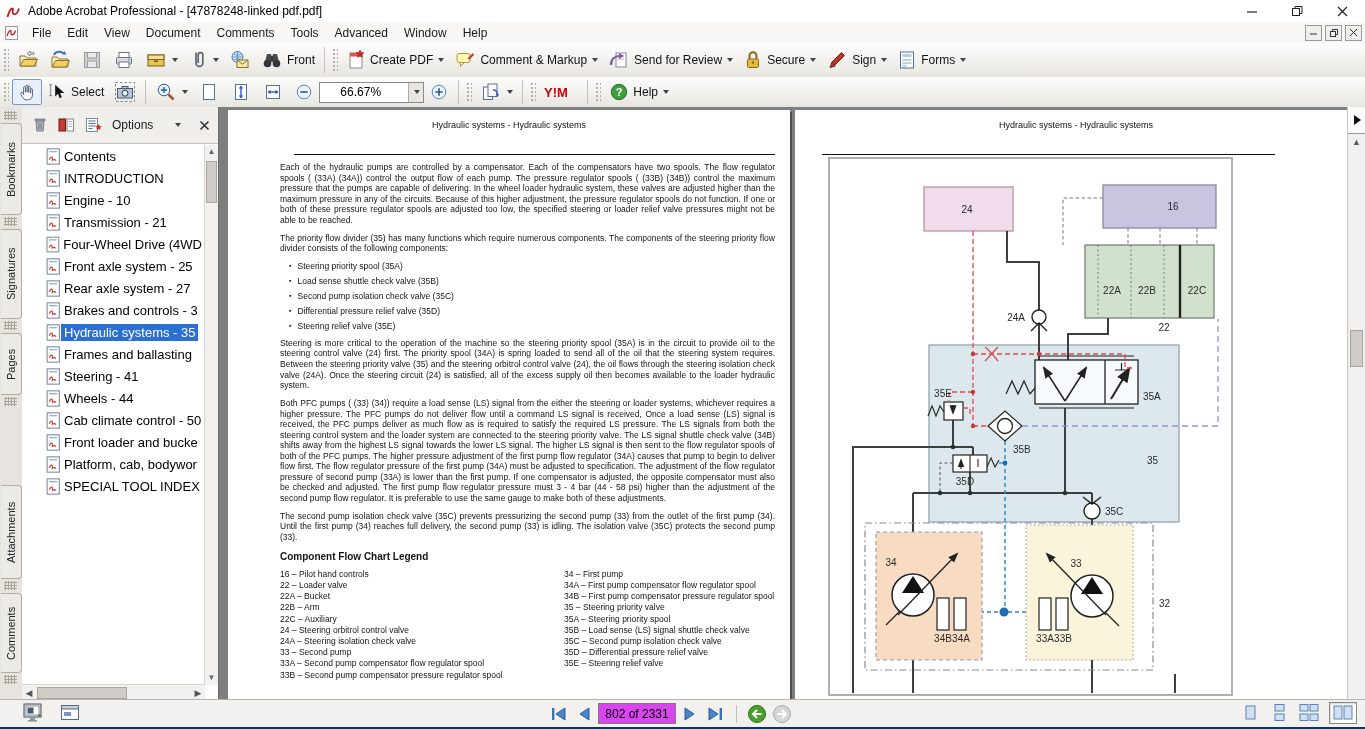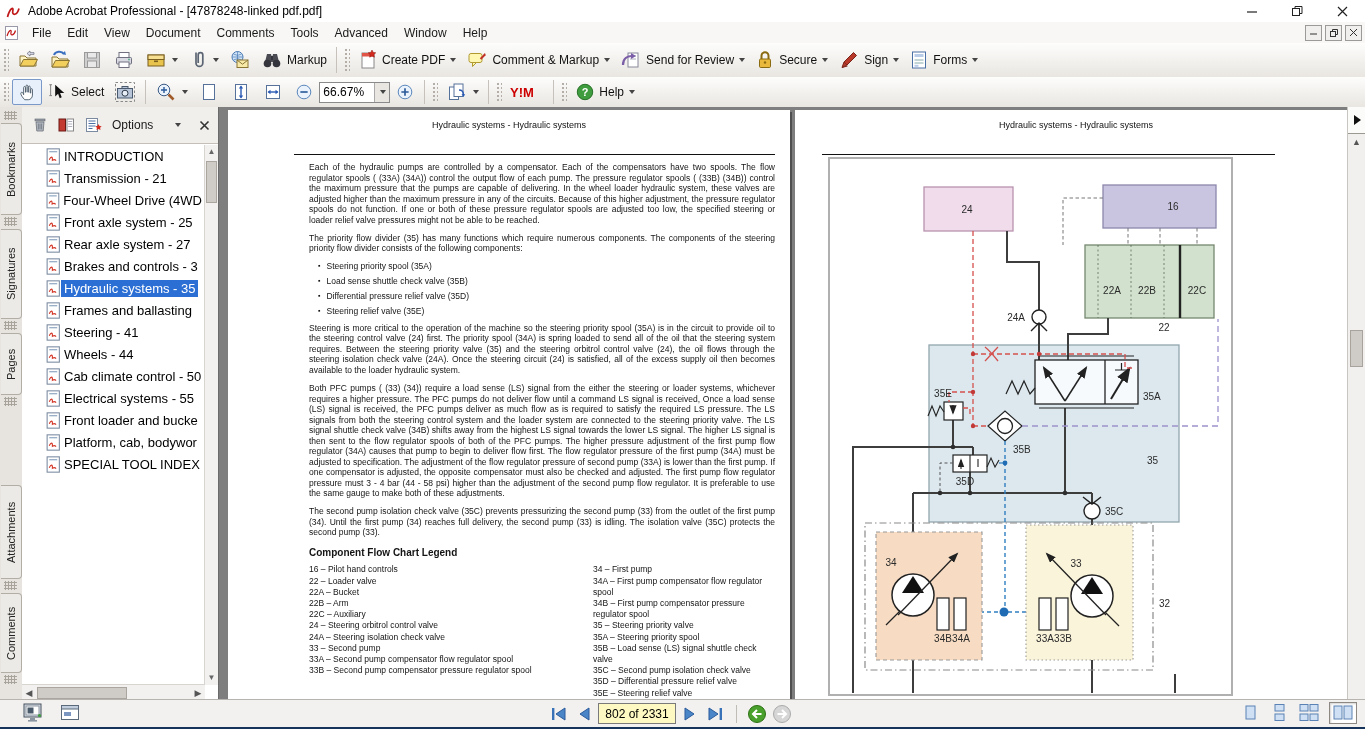--- a/index.html
+++ b/index.html
@@ -20,21 +20,21 @@
   .tb{position:absolute;left:0;right:0;background:linear-gradient(#fdfdfc,#e9e6e1);border-bottom:1px solid #c9c4bd;display:flex;align-items:center;}
   .tb1{top:43px;height:34px;}
   .tb2{top:77px;height:30px;}
   .grip{width:6px;height:70%;margin:0 3px;background-image:radial-gradient(#b3aea7 1px,transparent 1.2px);background-size:4px 4px;}
   .sep{width:1px;height:78%;background:#c6c1ba;margin:0 4px;}
   .tbtn{display:flex;align-items:center;gap:4px;padding:2px 4px;border:1px solid transparent;border-radius:2px;}
   .tbtn .lbl{font-size:12px;color:#111;white-space:nowrap;}
   .dd{width:0;height:0;border-left:3.5px solid transparent;border-right:3.5px solid transparent;border-top:4px solid #444;margin-left:1px;}
   .pressed{border:1px solid #7a98c8;background:#e7f0fb;}
   .zoombox{display:flex;align-items:center;border:1px solid #8a8a8a;background:#fff;height:19px;}
-  .zoombox input{width:48px;border:none;outline:none;font:12px "Liberation Sans",sans-serif;padding:0 3px;}
+  .zoombox input{width:48px;border:none;outline:none;font:12px "Liberation Sans",sans-serif;padding:0 20px;}
   .zoombox .ddb{width:14px;height:100%;border-left:1px solid #aaa;background:#e9e6e1;display:flex;align-items:center;justify-content:center;}
   
   .main{position:absolute;top:107px;left:0;right:0;bottom:29px;background:#7e7e7e;}
   
   .tabstrip{position:absolute;top:0;left:0;width:22px;bottom:0;background:#e7e4e0;}
   .vtab{position:absolute;left:1px;width:20px;background:#eceae6;border:1px solid #b2ada5;border-right:none;border-radius:4px 0 0 4px;display:flex;align-items:center;justify-content:center;writing-mode:vertical-rl;transform:rotate(180deg);font-size:11px;color:#222;}
   .vgrip{position:absolute;left:4px;width:13px;height:9px;background-image:radial-gradient(#a8a39b 1px,transparent 1.2px);background-size:3px 3px;}
   
   .panel{position:absolute;top:0;left:22px;width:196px;bottom:0;background:#fff;border-right:1px solid #6b6b6b;}
   .panel-head{position:absolute;top:0;left:0;right:0;height:36px;background:#f1efec;border-bottom:1px solid #c4bfb8;display:flex;align-items:center;}
@@ -51,40 +51,40 @@
   .hthumb{position:absolute;left:15px;top:2px;height:10px;width:88px;background:#cfccc7;border:1px solid #aaa69f;}
   .sarrow{font-size:9px;color:#555;width:14px;text-align:center;}
   
   .docarea{position:absolute;top:0;left:219px;right:0;bottom:0;padding-left:32px;}
   .page{position:absolute;top:3px;width:562px;height:590px;background:#fff;box-shadow:2px 2px 0 rgba(40,40,40,.55);}
   .page-left{left:9px;}
   .page-right{left:576px;}
   .pg-head{position:absolute;top:10px;left:0;right:0;text-align:center;font-size:9px;color:#111;}
   .pg-hr{position:absolute;top:44px;left:66px;width:481px;border-top:1.4px solid #111;}
   .pg-hr.r{left:27px;width:453px;}
-  .pl-content{position:absolute;top:52px;left:81px;right:15px;font-size:8.5px;line-height:1.24;text-align:justify;color:#141414;}
+  .pl-content{position:absolute;top:52px;left:52px;right:15px;font-size:8.5px;line-height:1.24;text-align:justify;color:#141414;}
   .pl-content p{margin:0 0 7.5px;}
   .blist{margin:0 0 6px;}
   .bi{display:flex;margin:0 0 4.5px;padding-left:9px;text-align:left;}
   .bi .dot{margin-right:6px;font-size:7px;line-height:10px;}
   .leg-title{font-weight:bold;font-size:10px;margin:9px 0 5px;text-align:left;}
   .leg{display:flex;text-align:left;line-height:11.2px;gap:15px;}
   .leg .c1{width:261px;padding-right:8px;}
   .leg .c2{flex:1;}
   .diagram{position:absolute;top:0;left:0;width:562px;height:590px;}
   
   .rail{position:absolute;top:0;right:0;width:17px;bottom:0;background:#f1f0ef;border-left:1px solid #c9c6c1;}
   .rail-btn{height:26px;border-bottom:1px solid #9c9892;background:#fbfbfa;display:flex;align-items:center;justify-content:center;}
   .rail-up{height:16px;display:flex;align-items:center;justify-content:center;color:#555;font-size:9px;}
   .rail-thumb{position:absolute;left:2px;right:2px;top:223px;height:35px;background:#cfccc7;border:1px solid #a8a49d;}
   
   .statusbar{position:absolute;left:0;right:0;bottom:2px;height:27px;background:#f2f1f0;border-top:1px solid #b7b3ae;}
   .sb-left{position:absolute;left:22px;top:3px;display:flex;gap:16px;align-items:center;}
   .nav{position:absolute;left:548px;top:3px;display:flex;align-items:center;gap:5px;}
-  .pagefield{width:72px;height:17px;border:1px solid #7a7a7a;background:#fef9c3;font:12px "Liberation Sans",sans-serif;text-align:center;}
+  .pagefield{width:72px;height:17px;border:1px solid #7a7a7a;background:#d946ef;font:12px "Liberation Sans",sans-serif;text-align:center;}
   .nav .vsep{width:1px;height:18px;background:#c0bcb6;margin:0 5px;}
   .sb-right{position:absolute;right:8px;top:2px;display:flex;align-items:center;gap:9px;}
   .lay-sel{border:1px solid #8d8982;background:#fff;box-shadow:inset 1px 1px 2px rgba(0,0,0,.18);padding:1px 2px;display:flex;}
   .bottomstrip{position:absolute;left:0;right:0;bottom:0;height:2px;background:#16335c;}
   svg{display:block;}
   text{font-family:"Liberation Sans",sans-serif;}
 </style>
 </head>
 <body>
 
@@ -208,21 +208,21 @@
         </svg>
     </span>
     <span class="tbtn">
       <svg width="22" height="22" viewBox="0 0 22 22">
           <path d="M6 5 h4 l2 8 h-8z" fill="#4a4a52"></path>
           <path d="M12 5 h4 l2 8 h-8z" fill="#4a4a52"></path>
           <circle cx="6.5" cy="14.5" r="3.8" fill="#34343c"></circle>
           <circle cx="15.5" cy="14.5" r="3.8" fill="#34343c"></circle>
           <rect x="10" y="7" width="2" height="4" fill="#34343c"></rect>
         </svg>
-      <span class="lbl">Markup</span>
+      <span class="lbl">Front</span>
     </span>
     <span class="sep"></span>
     <span class="grip"></span>
     <span class="tbtn">
       <svg width="20" height="22" viewBox="0 0 20 22">
           <rect x="4" y="4" width="12" height="15" fill="#fff" stroke="#888"></rect>
           <path d="M4 4 h12 v3.5 h-12z" fill="#e05548"></path>
           <path d="M14 1 l1.2 2.4 2.6 .4 -1.9 1.8 .5 2.6 -2.4 -1.2 -2.4 1.2 .5-2.6 -1.9-1.8 2.6-.4z" fill="#d42a1e" stroke="#8c1410" stroke-width="0.5"></path>
         </svg>
       <span class="lbl">Create PDF</span>
@@ -438,28 +438,44 @@
         </span>
       </div>
 
       <div class="bm-list">
         <div class="bm-item">
             <svg width="15" height="17" viewBox="0 0 14 16">
               <rect x="1" y="0.8" width="11.5" height="14.4" fill="#fff" stroke="#7a8aa0"></rect>
               <rect x="3" y="2.8" width="7.5" height="1.3" fill="#9ab0c8"></rect>
               <path d="M3 11 c1.6 -3.4 3.2 -3.2 3 .4 0 0 2.2 -1.2 3.4 .4" stroke="#d43a2a" fill="none" stroke-width="1.1"></path>
             </svg>
+            <span class="bm-label">Contents</span>
+          </div>
+        <div class="bm-item">
+            <svg width="15" height="17" viewBox="0 0 14 16">
+              <rect x="1" y="0.8" width="11.5" height="14.4" fill="#fff" stroke="#7a8aa0"></rect>
+              <rect x="3" y="2.8" width="7.5" height="1.3" fill="#9ab0c8"></rect>
+              <path d="M3 11 c1.6 -3.4 3.2 -3.2 3 .4 0 0 2.2 -1.2 3.4 .4" stroke="#d43a2a" fill="none" stroke-width="1.1"></path>
+            </svg>
             <span class="bm-label">INTRODUCTION</span>
           </div>
         <div class="bm-item">
             <svg width="15" height="17" viewBox="0 0 14 16">
               <rect x="1" y="0.8" width="11.5" height="14.4" fill="#fff" stroke="#7a8aa0"></rect>
               <rect x="3" y="2.8" width="7.5" height="1.3" fill="#9ab0c8"></rect>
               <path d="M3 11 c1.6 -3.4 3.2 -3.2 3 .4 0 0 2.2 -1.2 3.4 .4" stroke="#d43a2a" fill="none" stroke-width="1.1"></path>
             </svg>
+            <span class="bm-label">Engine - 10</span>
+          </div>
+        <div class="bm-item">
+            <svg width="15" height="17" viewBox="0 0 14 16">
+              <rect x="1" y="0.8" width="11.5" height="14.4" fill="#fff" stroke="#7a8aa0"></rect>
+              <rect x="3" y="2.8" width="7.5" height="1.3" fill="#9ab0c8"></rect>
+              <path d="M3 11 c1.6 -3.4 3.2 -3.2 3 .4 0 0 2.2 -1.2 3.4 .4" stroke="#d43a2a" fill="none" stroke-width="1.1"></path>
+            </svg>
             <span class="bm-label">Transmission - 21</span>
           </div>
         <div class="bm-item">
             <svg width="15" height="17" viewBox="0 0 14 16">
               <rect x="1" y="0.8" width="11.5" height="14.4" fill="#fff" stroke="#7a8aa0"></rect>
               <rect x="3" y="2.8" width="7.5" height="1.3" fill="#9ab0c8"></rect>
               <path d="M3 11 c1.6 -3.4 3.2 -3.2 3 .4 0 0 2.2 -1.2 3.4 .4" stroke="#d43a2a" fill="none" stroke-width="1.1"></path>
             </svg>
             <span class="bm-label">Four-Wheel Drive (4WD</span>
           </div>
@@ -519,28 +535,20 @@
             </svg>
             <span class="bm-label">Wheels - 44</span>
           </div>
         <div class="bm-item">
             <svg width="15" height="17" viewBox="0 0 14 16">
               <rect x="1" y="0.8" width="11.5" height="14.4" fill="#fff" stroke="#7a8aa0"></rect>
               <rect x="3" y="2.8" width="7.5" height="1.3" fill="#9ab0c8"></rect>
               <path d="M3 11 c1.6 -3.4 3.2 -3.2 3 .4 0 0 2.2 -1.2 3.4 .4" stroke="#d43a2a" fill="none" stroke-width="1.1"></path>
             </svg>
             <span class="bm-label">Cab climate control - 50</span>
-          </div>
-        <div class="bm-item">
-            <svg width="15" height="17" viewBox="0 0 14 16">
-              <rect x="1" y="0.8" width="11.5" height="14.4" fill="#fff" stroke="#7a8aa0"></rect>
-              <rect x="3" y="2.8" width="7.5" height="1.3" fill="#9ab0c8"></rect>
-              <path d="M3 11 c1.6 -3.4 3.2 -3.2 3 .4 0 0 2.2 -1.2 3.4 .4" stroke="#d43a2a" fill="none" stroke-width="1.1"></path>
-            </svg>
-            <span class="bm-label">Electrical systems - 55</span>
           </div>
         <div class="bm-item">
             <svg width="15" height="17" viewBox="0 0 14 16">
               <rect x="1" y="0.8" width="11.5" height="14.4" fill="#fff" stroke="#7a8aa0"></rect>
               <rect x="3" y="2.8" width="7.5" height="1.3" fill="#9ab0c8"></rect>
               <path d="M3 11 c1.6 -3.4 3.2 -3.2 3 .4 0 0 2.2 -1.2 3.4 .4" stroke="#d43a2a" fill="none" stroke-width="1.1"></path>
             </svg>
             <span class="bm-label">Front loader and bucke</span>
           </div>
         <div class="bm-item">
@@ -582,20 +590,24 @@
           <p>Each of the hydraulic pumps are controlled by a compensator. Each of the compensators have two spools. The flow regulator spools ( (33A) (34A)) control the output flow of each pump.  The pressure regulator spools ( (33B) (34B)) control the maximum pressure that the pumps are capable of delivering.  In the wheel loader hydraulic system, these valves are adjusted higher than the maximum pressure in any of the circuits.  Because of this higher adjustment, the pressure regulator spools do not function.  If one or both of these pressure regulator spools are adjusted too low, the specified steering or loader relief valve pressures might not be able to be reached.</p>
           <p>The priority flow divider (35) has many functions which require numerous components.  The components of the steering priority flow divider consists of the following components:</p>
           <div class="blist">
             <div class="bi">
                 <span class="dot">▪</span>
                 <span>Steering priority spool (35A)</span>
               </div>
             <div class="bi">
                 <span class="dot">▪</span>
                 <span>Load sense shuttle check valve (35B)</span>
+              </div>
+            <div class="bi">
+                <span class="dot">▪</span>
+                <span>Second pump isolation check valve (35C)</span>
               </div>
             <div class="bi">
                 <span class="dot">▪</span>
                 <span>Differential pressure relief valve (35D)</span>
               </div>
             <div class="bi">
                 <span class="dot">▪</span>
                 <span>Steering relief valve (35E)</span>
               </div>
           </div>

